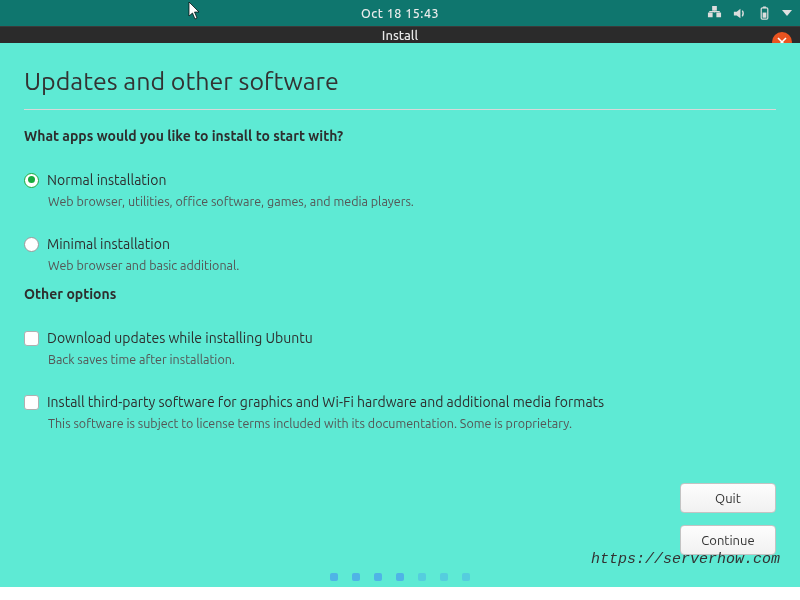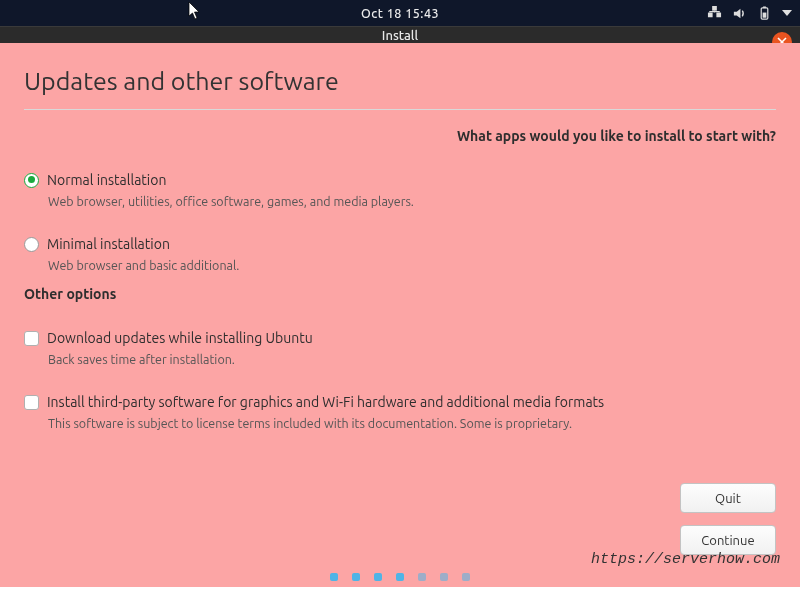--- a/index.html
+++ b/index.html
@@ -1,20 +1,20 @@
 <!DOCTYPE html>
 <html><head>
 <meta charset="utf-8">
 <style>
   * { box-sizing: border-box; margin: 0; padding: 0; }
   html, body { width: 800px; height: 600px; font-family: "Ubuntu", "Segoe UI", sans-serif; background: #fff; overflow: hidden; }
 
   
   .topbar {
-    height: 26px; background: #0f172a; color: #ececec;
+    height: 26px; background: #0f766e; color: #ececec;
     display: flex; align-items: center; justify-content: center;
     font-size: 12.5px; position: relative;
   }
   .topbar .clock { font-weight: 500; letter-spacing: 0.5px; }
   .topbar .cursor {
     position: absolute; left: 188px; top: 2px; width: 14px; height: 18px;
     color: #fff; pointer-events: none;
   }
   .topbar .tray {
     position: absolute; right: 8px; top: 0; height: 26px;
@@ -40,29 +40,29 @@
     cursor: pointer;
   }
   .close-btn svg { width: 10px; height: 10px; }
 
   
   .content {
     padding: 24px 24px 10px 24px;
     color: #3c3c3c;
     height: 544px;
     position: relative;
-    background: #fca5a5;
+    background: #5eead4;
   }
   h1 {
     font-size: 25px; font-weight: 400; color: #333;
     margin-bottom: 14px;
   }
   .hr { border: none; border-top: 1px solid #d9d9d9; margin-bottom: 18px; }
 
-  .section-q { font-weight: 700; font-size: 14px; color: #2e2e2e; margin-bottom: 2px; text-align: right; }
+  .section-q { font-weight: 700; font-size: 14px; color: #2e2e2e; margin-bottom: 2px; }
   .section-h { font-weight: 700; font-size: 14px; color: #2e2e2e; margin: 8px 0 10px 0; }
 
   .option { margin-bottom: 6px; margin-top: 28px; }
   .opt-row { display: flex; align-items: center; gap: 8px; cursor: pointer; }
   .opt-label { font-size: 14px; color: #2e2e2e; }
   .opt-desc { font-size: 12.5px; color: #555; margin: 6px 0 14px 24px; }
 
   
   .radio {
     width: 15px; height: 15px; border-radius: 50%;

